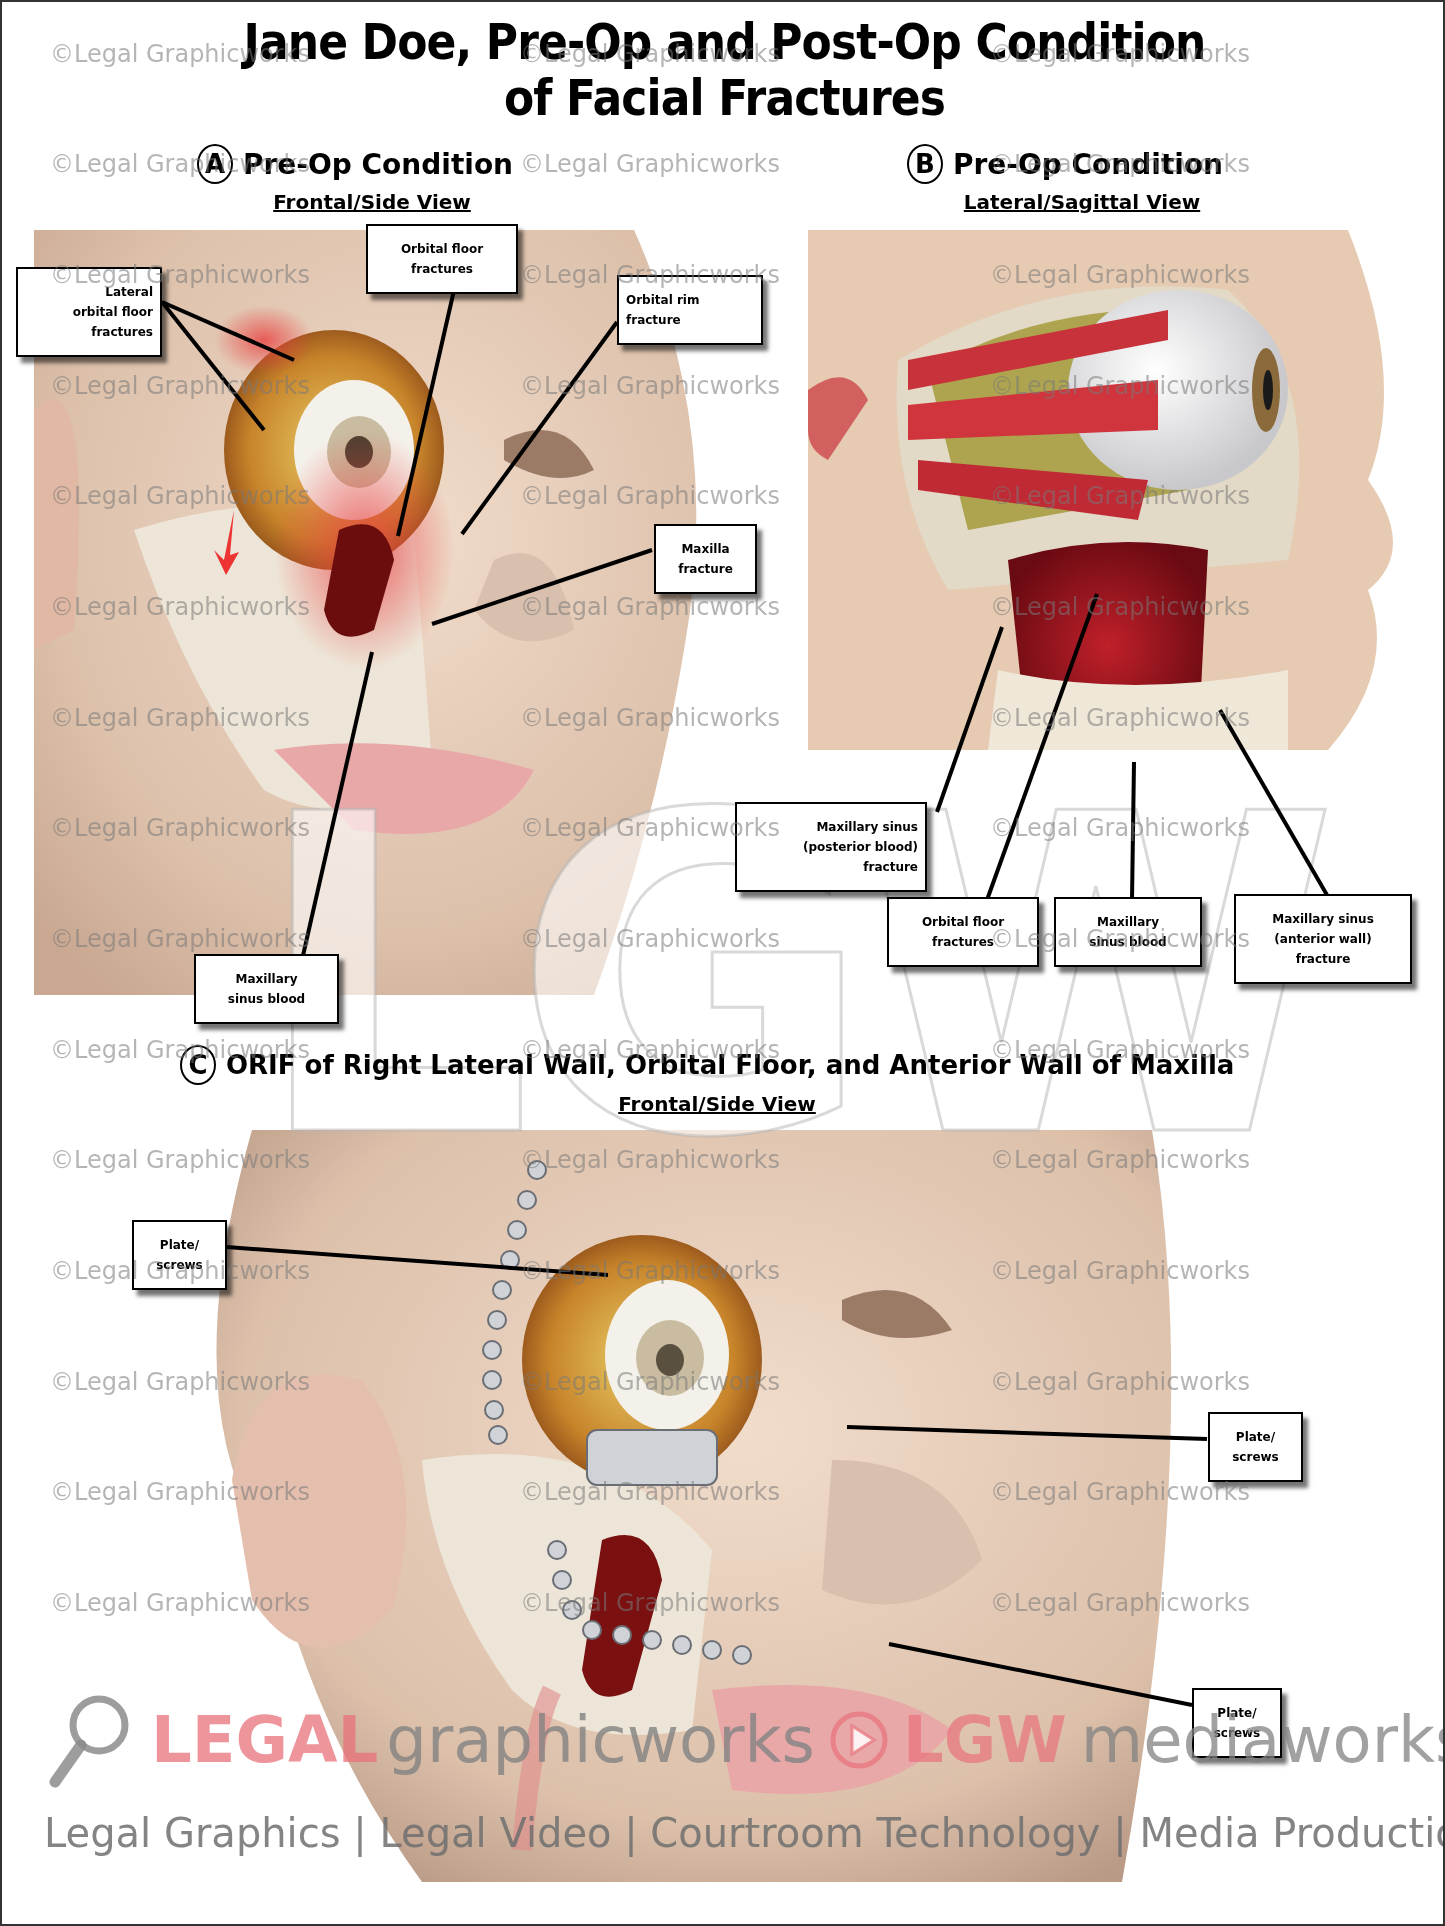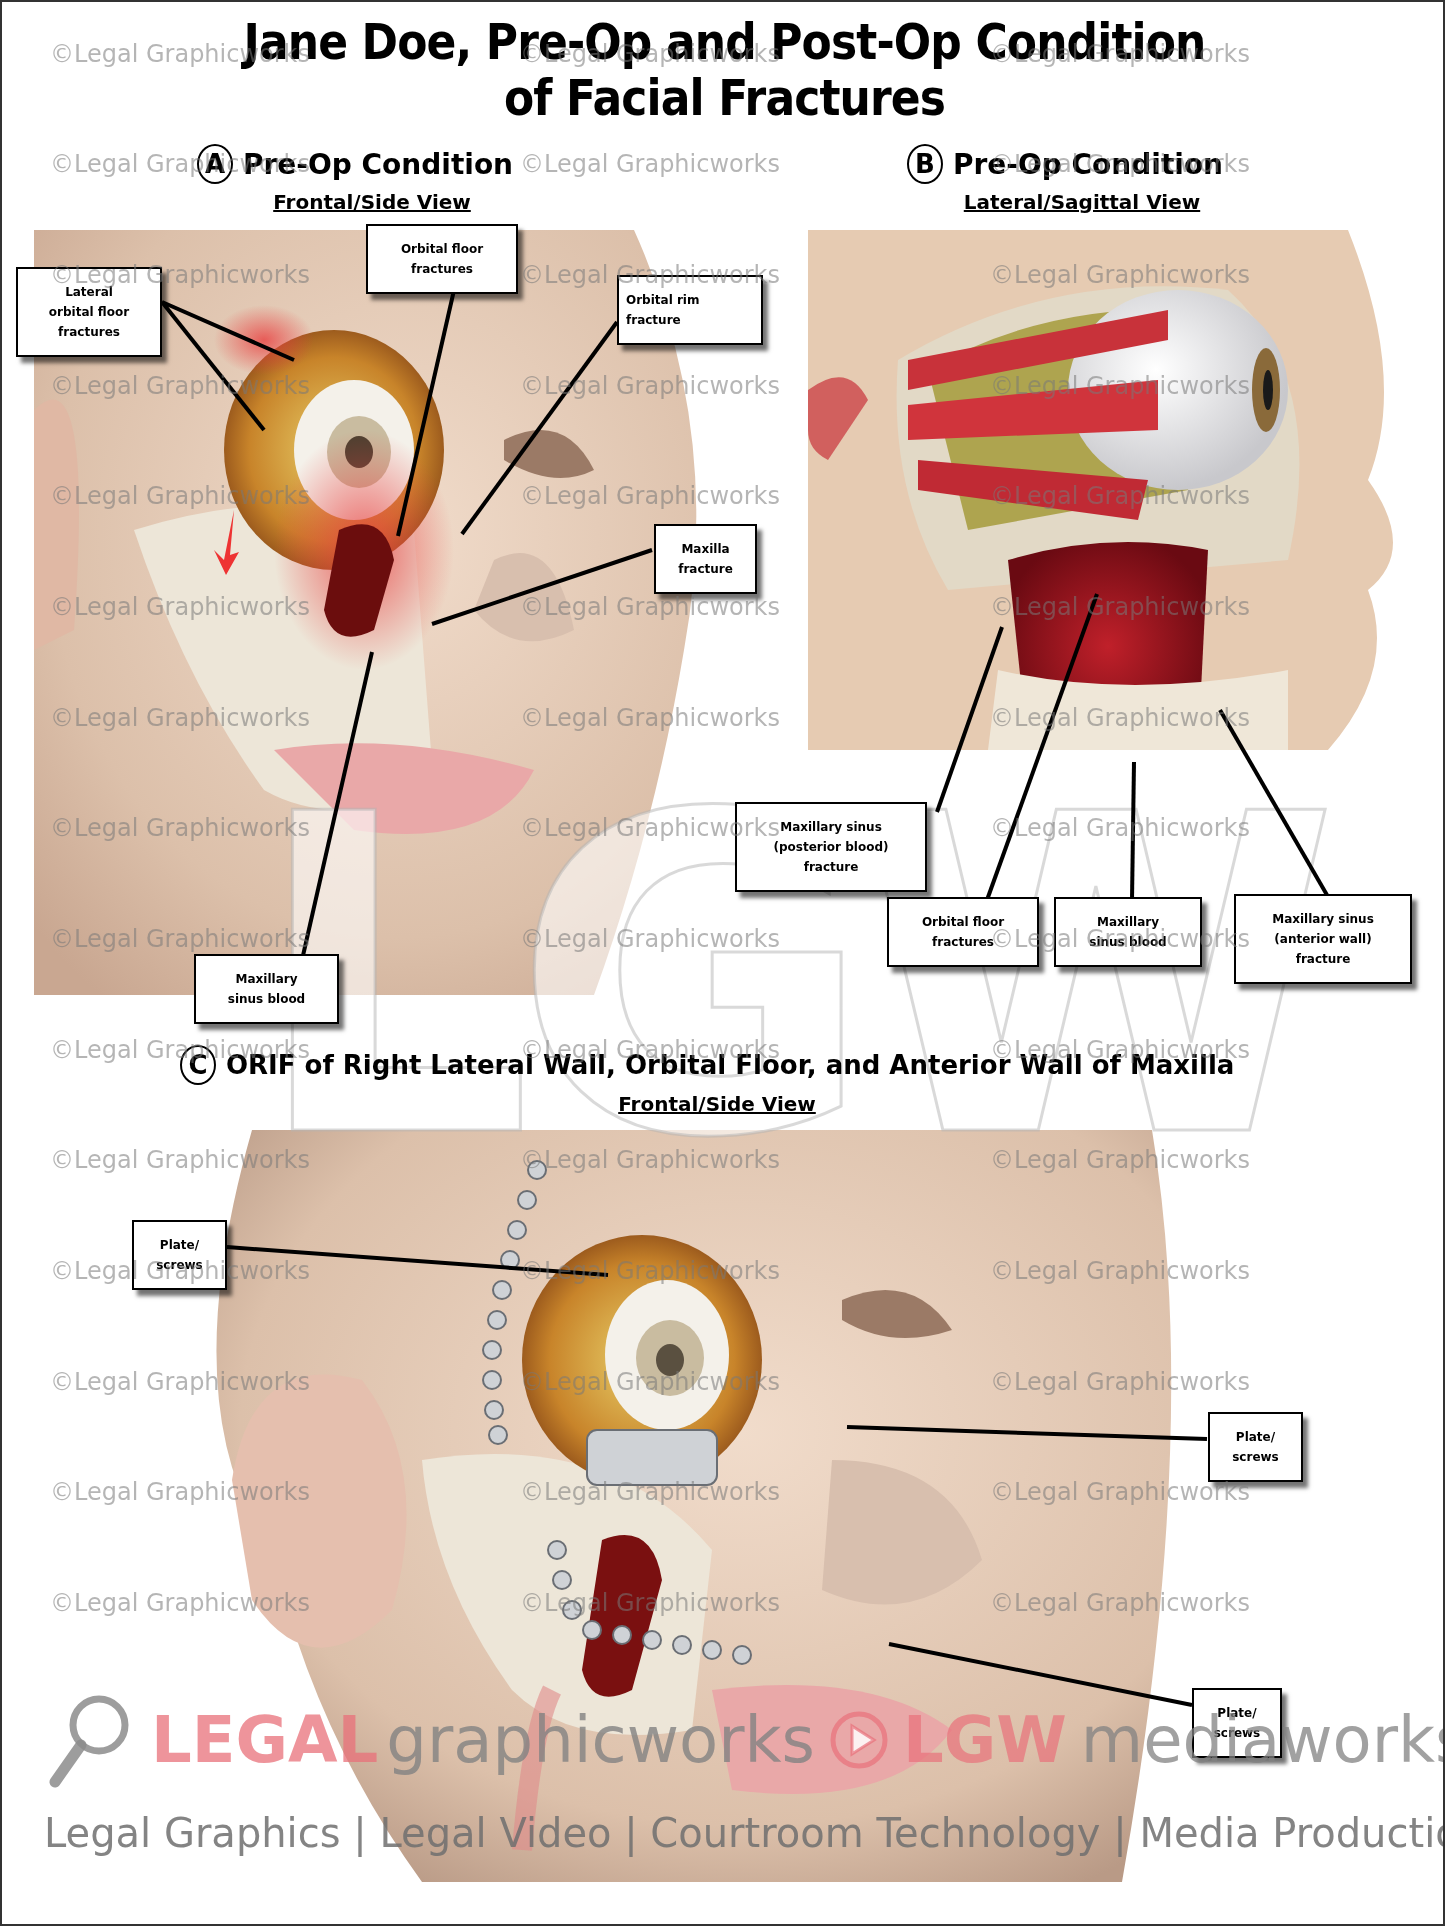--- a/index.html
+++ b/index.html
@@ -7,21 +7,21 @@
 body{position:relative;font-family:"Liberation Sans",sans-serif;border:2px solid #333}
 .abs{position:absolute}
 .title{left:0;width:1445px;text-align:center;font-weight:bold;color:#000;font-size:50px;line-height:56px;letter-spacing:-1px;z-index:5;font-family:"DejaVu Sans",sans-serif;transform:scaleX(0.88);}
 .title1{top:12px}
 .title2{top:68px}
 .panel-head{z-index:5;font-weight:bold;font-size:28px;color:#000;display:flex;align-items:center;gap:10px;font-family:"DejaVu Sans",sans-serif;}
 .circ{display:inline-flex;width:36px;height:40px;border:2.5px solid #000;border-radius:50%;align-items:center;justify-content:center;font-size:26px;font-weight:bold}
 .subhead{z-index:5;font-weight:bold;font-size:20px;text-decoration:underline;color:#000;text-align:center;font-family:"DejaVu Sans",sans-serif;}
 .img{overflow:hidden;z-index:1}
 .lbl{z-index:6;background:#fff;border:2.5px solid #000;box-shadow:5px 6px 4px rgba(0,0,0,.55);font-weight:bold;font-size:12px;line-height:20px;padding:13px 7px;color:#000;font-family:"DejaVu Sans",sans-serif;}
-.r{text-align:center}.c{text-align:center}
+.r{text-align:right}.c{text-align:center}
 .wm{z-index:7;color:rgba(120,120,120,.55);font-size:24px;white-space:nowrap;pointer-events:none;font-family:"DejaVu Sans",sans-serif;}
 svg.lines{position:absolute;left:0;top:0;z-index:5;pointer-events:none}
 .logo{z-index:8;font-size:64px;white-space:nowrap;font-family:"DejaVu Sans",sans-serif;}
 .tag{z-index:8;font-size:40px;color:rgba(110,110,110,.85);white-space:nowrap;font-family:"DejaVu Sans",sans-serif;}
 .lgw-big{z-index:4;font-size:440px;font-weight:bold;color:rgba(255,255,255,.6);-webkit-text-stroke:3px rgba(180,180,180,.5);letter-spacing:-20px;font-family:"DejaVu Sans",sans-serif;}
 </style>
 </head>
 <body>
 
 <div class="abs title title1">Jane Doe, Pre-Op and Post-Op Condition</div>

